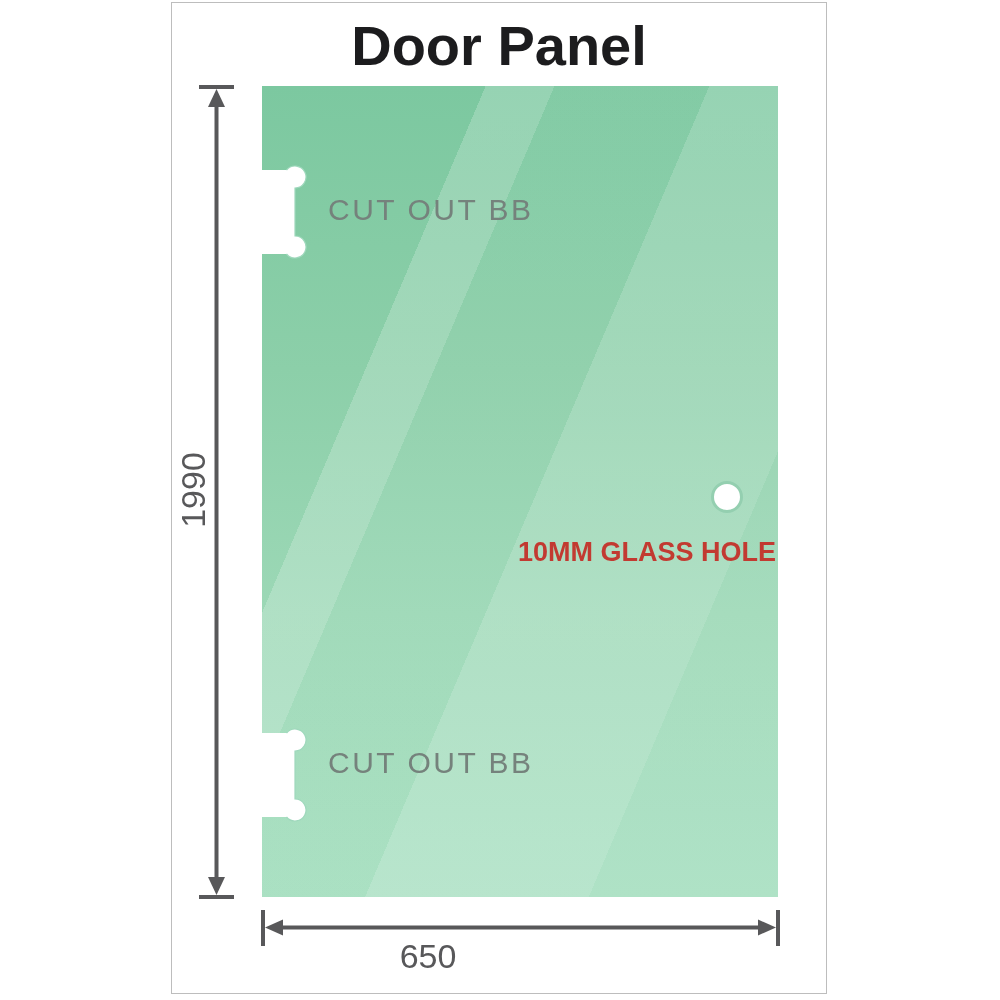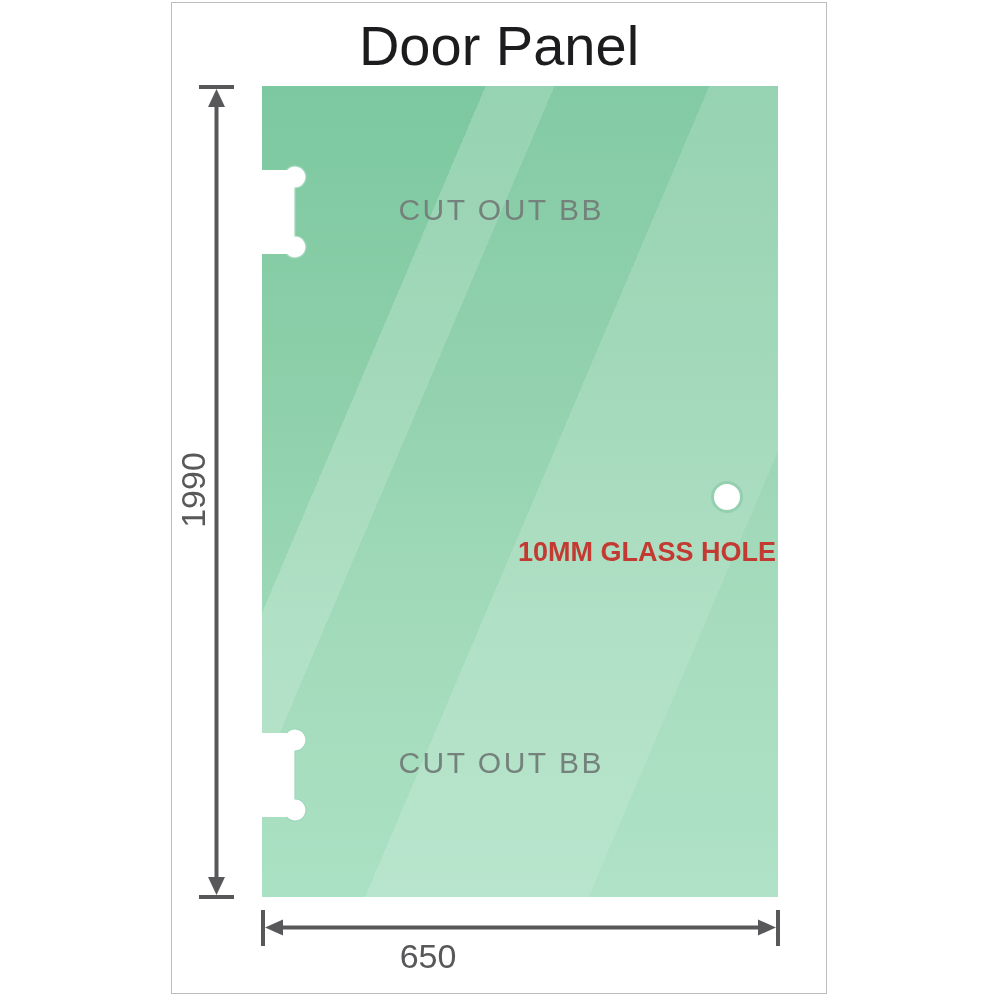--- a/index.html
+++ b/index.html
@@ -17,21 +17,21 @@
     width:656px; height:992px;
     border:1px solid var(--frame_border, #bdbdbd);
     background:#ffffff;
   }
   .title {
     position:absolute;
     left:171px; top:13px;
     width:656px;
     text-align:center;
     font-size:56px;
-    font-weight:400;
+    font-weight:700;
     letter-spacing:0px;
     color:var(--title_text, #1c1c1e);
   }
   .glass-panel {
     position:absolute;
     left:262px; top:86px;
     width:516px; height:811px;
     background:
       linear-gradient(113deg,
         rgba(255,255,255,0)    0%,
@@ -52,27 +52,26 @@
   }
   .cutout {
     position:absolute;
     left:262px;
     width:46px; height:100px;
   }
   .cutout.top { top:160px; }
   .cutout.bottom { top:723px; }
   .cutout-label {
     position:absolute;
-    left:344px;
+    left:328px;
     width:260px;
     font-size:30px;
     font-weight:400;
     letter-spacing:2.5px;
     color:var(--cutout_text, #75827c);
-    text-align:right;
   }
   .cutout-label.top { top:193px; }
   .cutout-label.bottom { top:746px; }
   .glass-hole {
     position:absolute;
     left:711px; top:481px;
     width:32px; height:32px;
     border-radius:50%;
     background:#ffffff;
     border:3px solid var(--hole_ring, #94cfb0);

